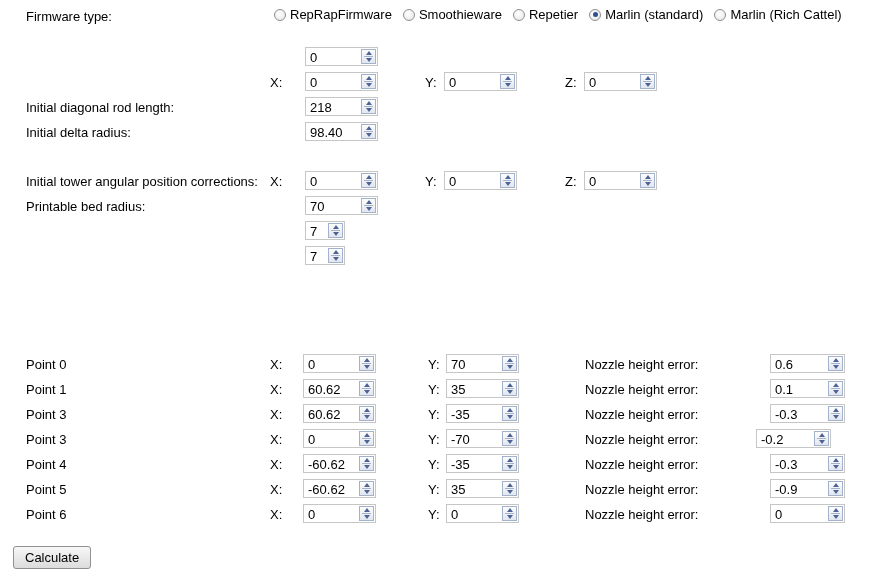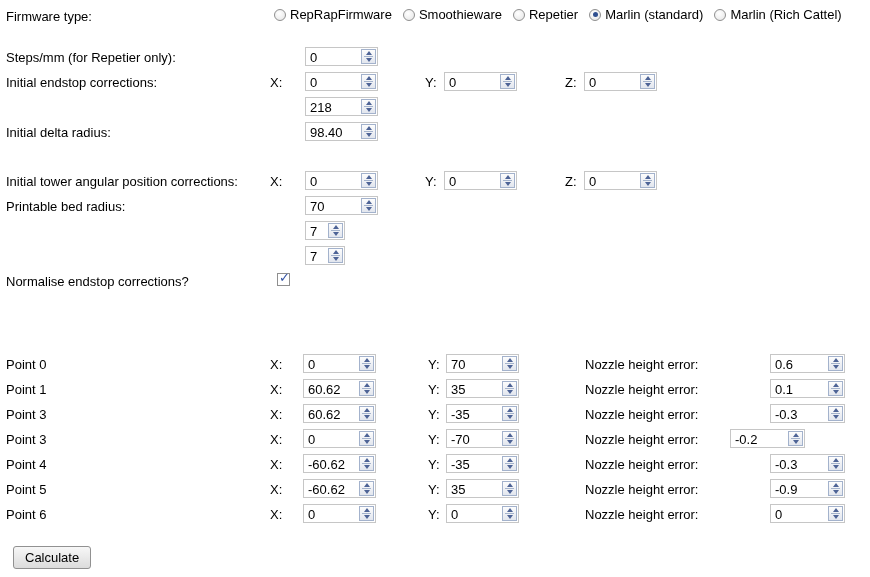--- a/index.html
+++ b/index.html
@@ -1,21 +1,21 @@
 <!DOCTYPE html>
 <html style="--input_border: #c6c6c6; --spinner_border: #a3b2cc; --spinner_arrow: #4d6396; --button_border: #919191; --radio_dot: #2f4f8f; --check: #3353a4;"><head>
 <meta charset="utf-8">
 <style>
   html,body{margin:0;padding:0;background:#fff;}
   #app{
     position:relative;width:870px;height:577px;background:#fff;overflow:hidden;
     font-family:"Liberation Sans","DejaVu Sans",sans-serif;font-size:13px;color:#000;
   }
   .row{position:absolute;left:0;right:0;height:20px;}
-  .lbl{position:absolute;left:6px;top:0;white-space:nowrap;}
+  .lbl{position:absolute;left:26px;top:0;white-space:nowrap;}
   .axis{position:absolute;top:0;white-space:nowrap;}
   .numbox{
     position:absolute;top:-3px;height:19px;box-sizing:border-box;
     background:#fff;border:1px solid var(--input_border,#c6c6c6);
   }
   .w-wide{width:73px;}
   .w-narrow{width:40px;}
   .w-err{width:75px;}
   .val{position:absolute;left:4px;top:2px;white-space:nowrap;}
   .spin{
@@ -85,33 +85,31 @@
       <label class="radio-opt">
         <span class="radio">
             <span class="dot"></span>
           </span>
         <span>Marlin (Rich Cattel)</span>
       </label>
     </div>
   </div>
 
   <div class="row" style="top:50px">
-    <span class="lbl">Steps/mm (for Repetier only):</span>
     <span class="numbox w-wide" style="left:305px">
       <span class="val">0</span>
       <span class="spin">
           <i class="up"></i>
           <i class="mid"></i>
           <i class="dn"></i>
         </span>
     </span>
   </div>
 
   <div class="row" style="top:75px">
-    <span class="lbl">Initial endstop corrections:</span>
     <span class="axis" style="left:270px">X:</span>
     <span class="numbox w-wide" style="left:305px">
       <span class="val">0</span>
       <span class="spin">
           <i class="up"></i>
           <i class="mid"></i>
           <i class="dn"></i>
         </span>
     </span>
     <span class="axis" style="left:425px">Y:</span>
@@ -128,20 +126,21 @@
       <span class="val">0</span>
       <span class="spin">
           <i class="up"></i>
           <i class="mid"></i>
           <i class="dn"></i>
         </span>
     </span>
   </div>
 
   <div class="row" style="top:100px">
+    <span class="lbl">Initial diagonal rod length:</span>
     <span class="numbox w-wide" style="left:305px">
       <span class="val">218</span>
       <span class="spin">
           <i class="up"></i>
           <i class="mid"></i>
           <i class="dn"></i>
         </span>
     </span>
   </div>
 
@@ -216,26 +215,20 @@
     <span class="numbox w-narrow" style="left:305px">
       <span class="val">7</span>
       <span class="spin">
           <i class="up"></i>
           <i class="mid"></i>
           <i class="dn"></i>
         </span>
     </span>
   </div>
 
-  <div class="row" style="top:274px">
-    <span class="lbl">Normalise endstop corrections?</span>
-    <span class="checkbox checked">
-      <span class="check">✓</span>
-    </span>
-  </div>
 
 
   <div class="row" style="top:357px">
     <span class="lbl">Point 0</span>
     <span class="axis" style="left:270px">X:</span>
     <span class="numbox w-wide" style="left:303px">
       <span class="val">0</span>
       <span class="spin">
           <i class="up"></i>
           <i class="mid"></i>
@@ -338,21 +331,21 @@
     <span class="axis" style="left:428px">Y:</span>
     <span class="numbox w-wide" style="left:446px">
       <span class="val">-70</span>
       <span class="spin">
           <i class="up"></i>
           <i class="mid"></i>
           <i class="dn"></i>
         </span>
     </span>
     <span class="axis" style="left:585px">Nozzle height error:</span>
-    <span class="numbox w-err" style="left:730px">
+    <span class="numbox w-err" style="left:756px">
       <span class="val">-0.2</span>
       <span class="spin">
           <i class="up"></i>
           <i class="mid"></i>
           <i class="dn"></i>
         </span>
     </span>
   </div>
 
   <div class="row" style="top:457px">

